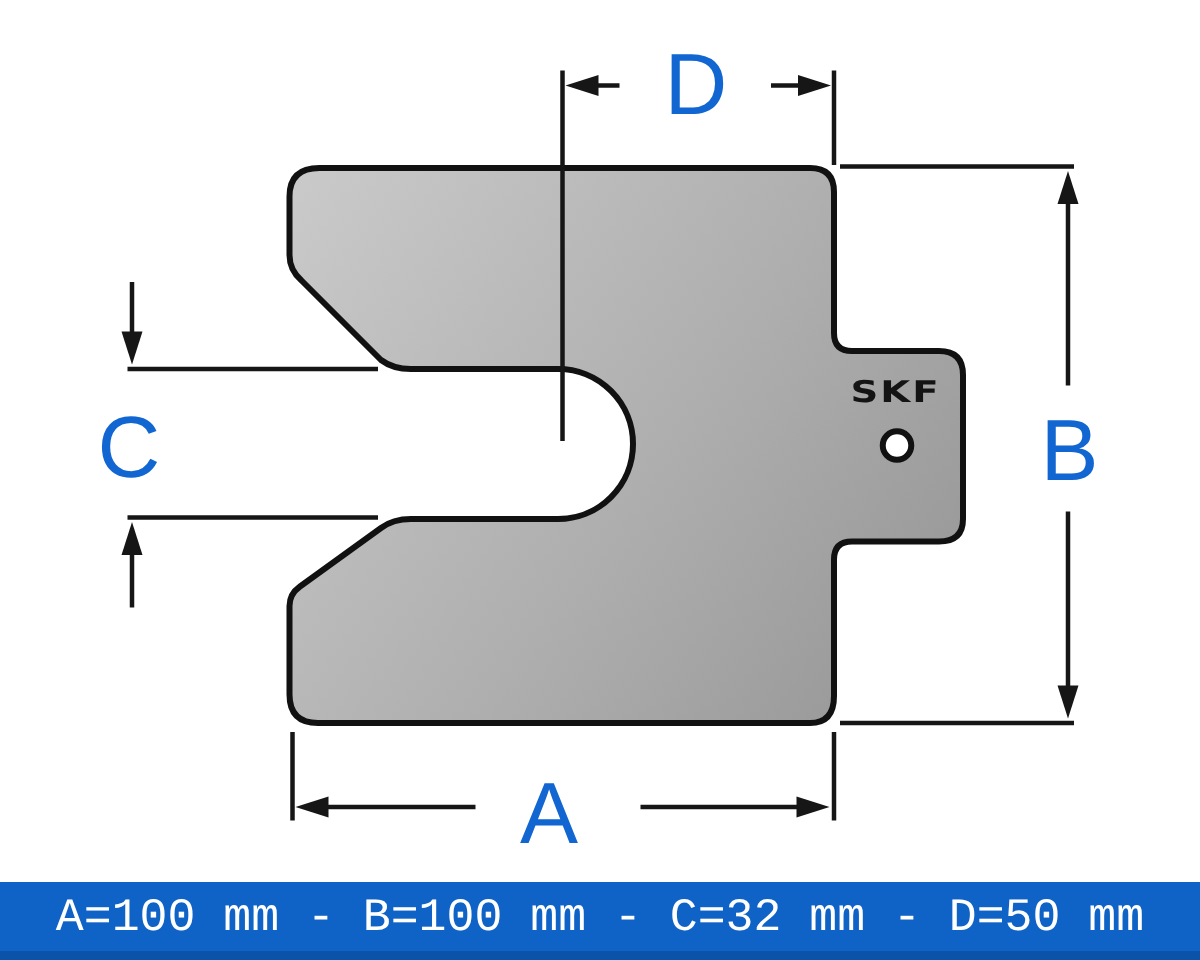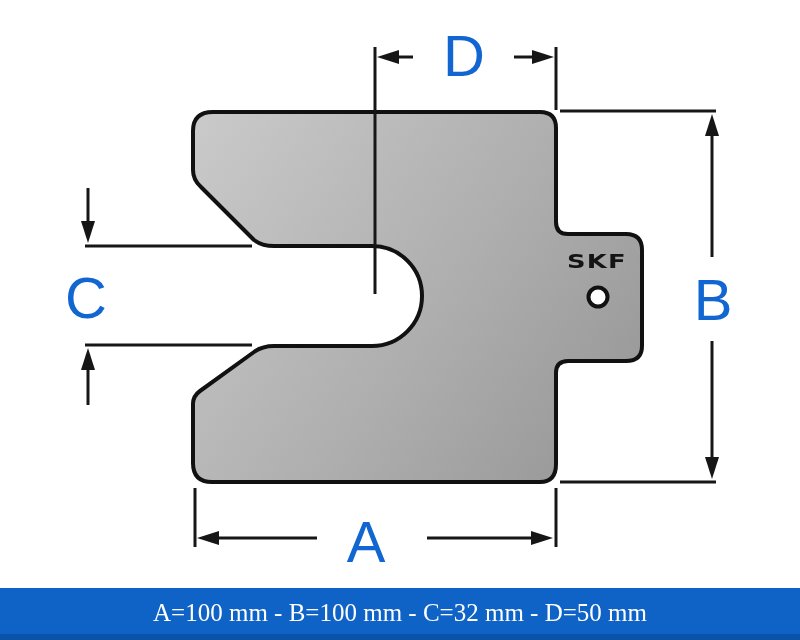--- a/index.html
+++ b/index.html
@@ -42,22 +42,22 @@
     fill:#141414;
   }
   .hole{fill:#ffffff;stroke:var(--shim-stroke);stroke-width:4;}
   .spec-bar{
     width:800px;height:52px;
     background:linear-gradient(var(--footer-bg) 0 88%, var(--footer-shade) 88% 100%);
     display:flex;align-items:center;justify-content:center;
   }
   .spec-text{
     color:var(--footer-fg);
-    font-family:Liberation Serif, serif;
-    font-size:25px;
+    font-family:Liberation Mono, monospace;
+    font-size:31px;
     line-height:1;
     white-space:nowrap;
     margin-top:-4px;
   }
 </style>
 </head>
 <body>
 
 <div class="stage">
   <svg width="800" height="588" viewBox="0 0 800 588">

